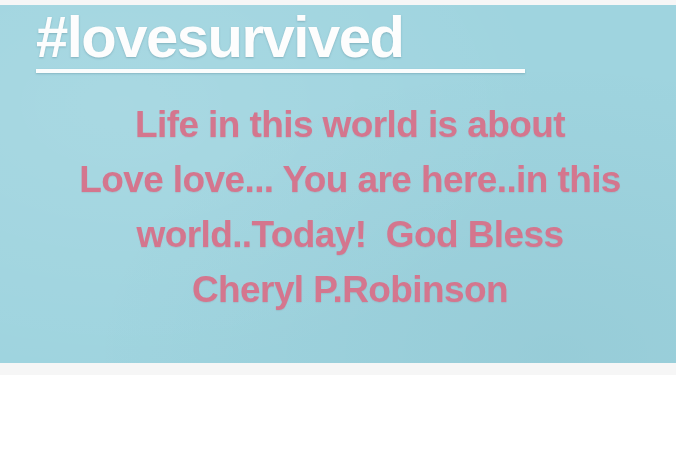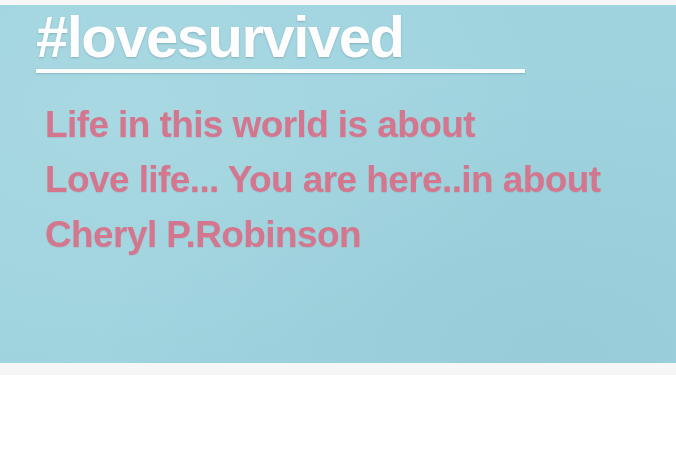--- a/index.html
+++ b/index.html
@@ -79,20 +79,21 @@
   }
 
   #quote-body li {
     font-size: 37px;
     line-height: 55px;
     font-weight: 700;
     letter-spacing: -0.6px;
     color: #d4768e;
     white-space: pre;
     text-shadow: 0 1px 1px rgba(120,70,90,0.12);
+    text-align: center;
   }
 
   #signature {
     font-size: 37px;
     line-height: 55px;
     font-weight: 700;
     letter-spacing: -0.6px;
     color: #d4768e;
     white-space: pre;
   }
@@ -112,20 +113,21 @@
 <div id="quote-card">
 
   <div id="card-canvas"></div>
 
   <h1 id="headline">#lovesurvived</h1>
 
   <div id="headline-rule"></div>
 
   <ul id="quote-body">
     <li>Life in this world is about</li>
-    <li>Love life... You are here..in about</li>
+    <li>Love love... You are here..in this</li>
+    <li>world..Today!  God Bless</li>
     <li id="signature">Cheryl P.Robinson</li>
   </ul>
 
   <div id="edge-strip-top" class="edge-strip"></div>
   <div id="edge-strip-bottom" class="edge-strip"></div>
 
 </div>
 
 </body></html>

